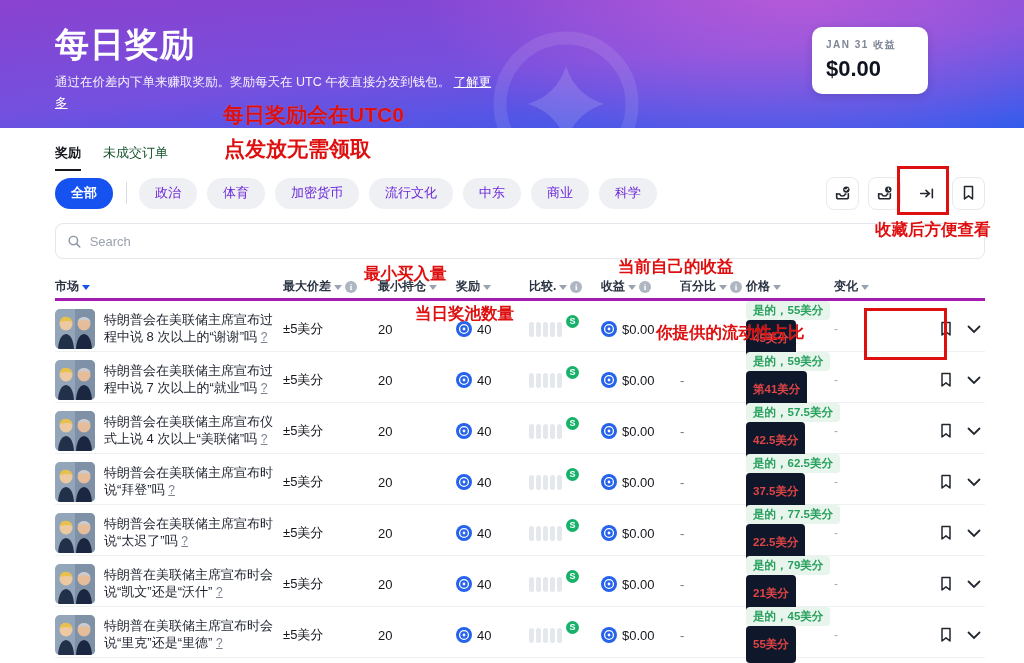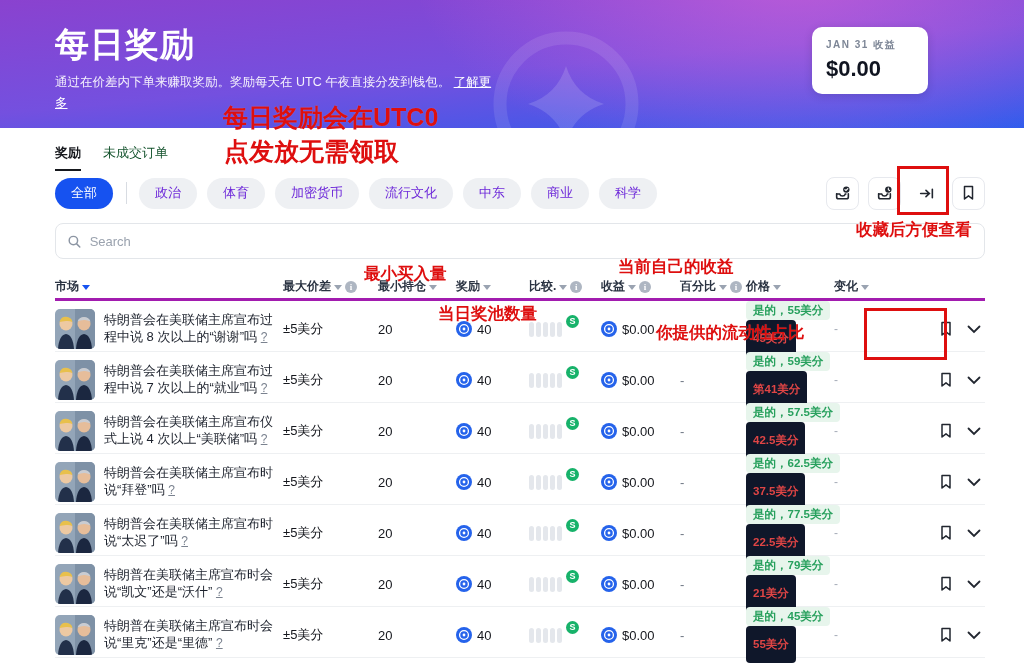--- a/index.html
+++ b/index.html
@@ -29,21 +29,21 @@
   .content { position:absolute; left:55px; top:128px; width:930px; }
 
   .tabs { display:flex; gap:22px; padding-top:16px; height:42px; align-items:flex-start; }
   .tab { font-size:13px; color:#14532d; cursor:pointer; padding-bottom:7px; }
   .tab.active { color:#16181d; font-weight:bold; border-bottom:2px solid #16181d; }
 
   .filter-row { display:flex; align-items:center; margin-top:6px; height:34px; }
   .pill { height:31px; padding:0 16px; border-radius:16px; background:#eef0f3;
     color:#6d28d9; font-size:13px; display:flex; align-items:center; cursor:pointer;
     margin-right:10px; white-space:nowrap; }
-  .pill.active { background:#1652f0; color:#fff; font-weight:normal; }
+  .pill.active { background:#1652f0; color:#fff; font-weight:bold; }
   .pill-divider { width:1px; height:22px; background:#d8dce2; margin:0 12px 0 3px; }
   .toolbar { margin-left:auto; display:flex; align-items:center; gap:9px; }
   .tool-btn { width:33px; height:33px; border:1px solid #e7e9ee; border-radius:8px;
     background:#fff; display:flex; align-items:center; justify-content:center; cursor:pointer; }
   .tool-btn.plain { border:none; }
 
   .search-box { margin-top:13px; height:36px; border:1px solid #e3e6ea; border-radius:8px;
     display:flex; align-items:center; padding:0 11px; background:#fff; }
   .search-box input { border:none; outline:none; font-size:13px; color:#333; width:100%;
     margin-left:8px; font-family:"Liberation Sans", sans-serif; }
@@ -80,21 +80,21 @@
   .pill-yes { background:#e7f5ec; color:#27a05d; font-size:11.5px; padding:2px 7px; border-radius:4px;
     font-weight:bold; white-space:nowrap; }
   .pill-no { background:#0f172a; color:#e04545; font-size:11.5px; padding:11px 7px; border-radius:4px;
     font-weight:bold; white-space:nowrap; }
   .actions { display:flex; align-items:center; gap:14px; justify-content:flex-end; padding-right:4px; }
   .icon-btn { background:none; border:none; cursor:pointer; display:flex; align-items:center; }
 
   
   .anno { position:absolute; font-weight:bold; color:#de0f0f; z-index:50; pointer-events:none;
     white-space:nowrap; text-shadow:0 0 1px rgba(255,255,255,0.3); }
-  .anno.big { font-size:25px; }
+  .anno.big { font-size:21px; }
   .anno.mid { font-size:16.5px; }
   .anno-rect { position:absolute; border:3px solid #de0f0f; z-index:50; pointer-events:none; }
 </style>
 </head>
 <body>
 
 <div class="page">
 
   <div class="banner">
     <svg class="emblem" width="280" height="116" viewBox="0 0 280 116">
@@ -655,19 +655,19 @@
         </svg>
       </button>
     </div>
   </div>
 </div>
   </div>
 
   <div class="anno big" style="left:223px; top:101px;">每日奖励会在UTC0</div>
   <div class="anno big" style="left:224px; top:135px;">点发放无需领取</div>
   <div class="anno-rect" style="left:897px; top:166px; width:52px; height:49px;"></div>
-  <div class="anno mid" style="left:856px; top:219px;">收藏后方便查看</div>
+  <div class="anno mid" style="left:875px; top:219px;">收藏后方便查看</div>
   <div class="anno mid" style="left:364px; top:263px;">最小买入量</div>
   <div class="anno mid" style="left:585px; top:256px;margin-left:33px;">当前自己的收益</div>
-  <div class="anno mid" style="left:438px; top:303px;">当日奖池数量</div>
+  <div class="anno mid" style="left:415px; top:303px;">当日奖池数量</div>
   <div class="anno mid" style="left:656px; top:322px;">你提供的流动性占比</div>
   <div class="anno-rect" style="left:864px; top:308px; width:83px; height:52px;"></div>
 </div>
 
 </body></html>

